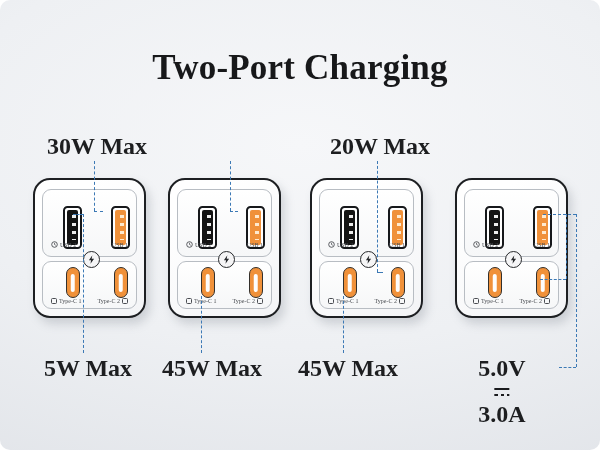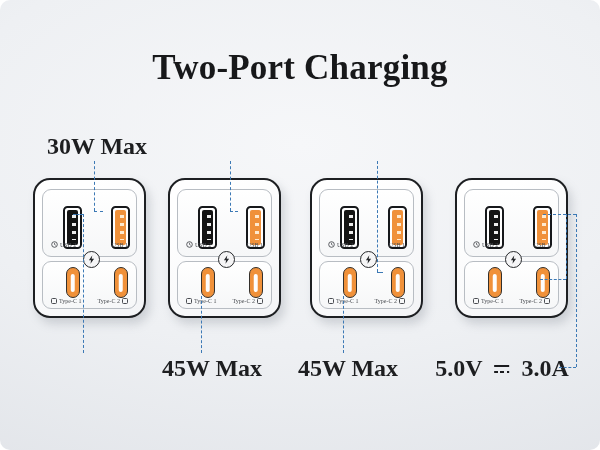--- a/index.html
+++ b/index.html
@@ -10,21 +10,21 @@
     border-radius:10px;
   }
   .title{
     position:absolute;top:48px;left:50%;transform:translateX(-50%);
     font-size:35px;font-weight:700;color:#17181a;letter-spacing:.2px;white-space:nowrap;
   }
   .wlabel{
     position:absolute;transform:translateX(-50%);
     font-size:24px;font-weight:600;color:#1d1e20;white-space:nowrap;
   }
-  .spec{display:flex;align-items:center;gap:11px;}
+  .spec{display:flex;align-items:center;gap:3px;flex-direction:column;}
   .dc{display:inline-block;position:relative;width:17px;height:13px;}
   .dc::before{content:"";position:absolute;left:1px;right:1px;top:3px;height:2.4px;background:#1a1b1e;}
   .dc::after{content:"";position:absolute;left:1px;right:1px;top:8.5px;height:2.4px;
     background:repeating-linear-gradient(90deg,#1a1b1e 0 3.4px,transparent 3.4px 6.2px);}
   
   .charger-slot{
     position:absolute;top:178px;width:113px;height:140px;box-sizing:border-box;
     border:2.2px solid #1d1f22;border-radius:17px;
     background:linear-gradient(145deg,#ffffff 20%,#f3f4f6 100%);
     box-shadow:4px 6px 10px rgba(120,125,135,.28);
@@ -71,20 +71,21 @@
   .hline{position:absolute;height:0;border-top:1.6px dashed #3c79b5;z-index:5;}
 </style>
 </head>
 <body>
 
 <div class="stage">
 
   <div class="title">Two-Port Charging</div>
 
   <div class="wlabel" style="left:97px;top:133px">30W Max</div>
+  <div class="wlabel" style="left:380px;top:133px">20W Max</div>
 
   <div class="charger-slot c1">
   <div class="panel p-top">
     <div class="usb-port pos-l">
           <div class="usb-core dark"></div>
         </div>
     <div class="usb-port pos-r">
           <div class="usb-core orange"></div>
         </div>
     <div class="plrow plrow-usb">
@@ -229,20 +230,21 @@
       </span>
     </div>
   </div>
   <div class="badge">
     <svg width="9" height="9" viewBox="0 0 10 10">
           <path d="M5.9 0.4 L2.1 5.7 H4.5 L3.9 9.6 L7.9 4.1 H5.2 Z" fill="#26282b"></path>
         </svg>
   </div>
 </div>
 
+  <div class="wlabel" style="left:88px;top:355px">5W Max</div>
   <div class="wlabel" style="left:212px;top:355px">45W Max</div>
   <div class="wlabel" style="left:348px;top:355px">45W Max</div>
   <div class="wlabel spec" style="left:502px;top:355px">
     <span>5.0V</span>
     <span class="dc"></span>
     <span>3.0A</span>
   </div>
 
   <div class="vline" style="left:94px;top:161px;height:50px"></div>
   <div class="hline" style="left:94px;top:211px;width:9px"></div>

